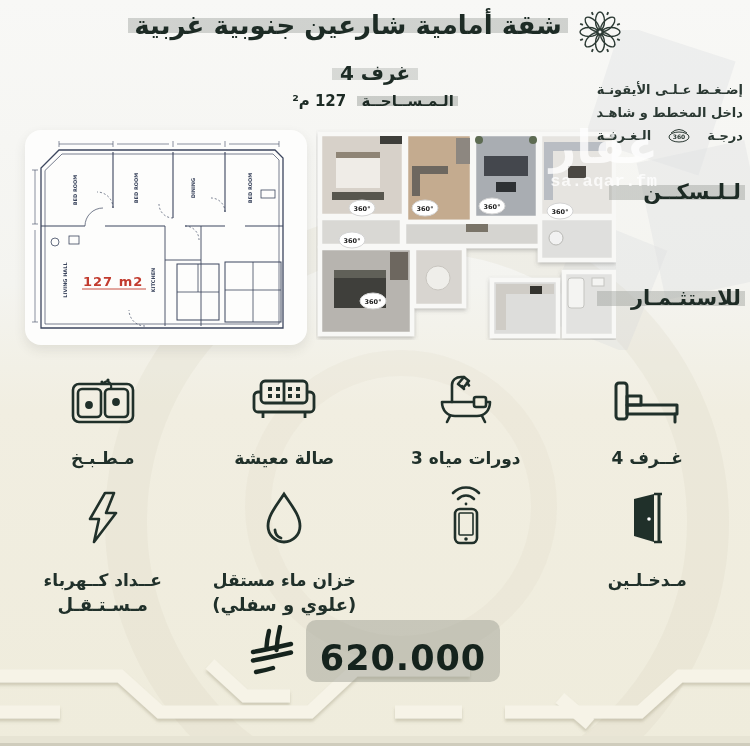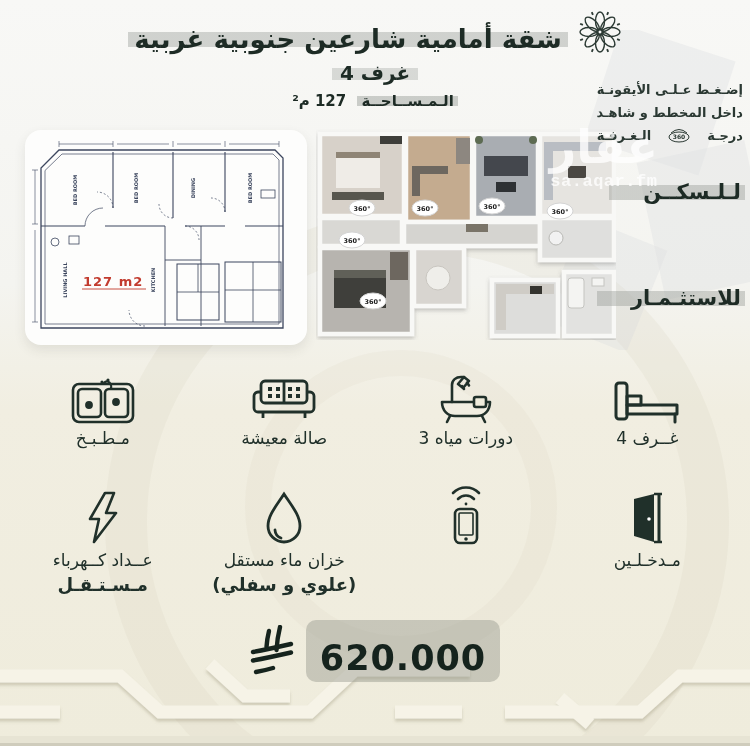--- a/index.html
+++ b/index.html
@@ -8,21 +8,21 @@
     background:linear-gradient(180deg,#f8f8f6 0%,#f4f4f0 38%,#f1eee1 55%,#efecdc 100%);
     font-family:"DejaVu Sans",sans-serif;color:#20302a;
   }
   
   .bg-circle{position:absolute;border-radius:50%;border:42px solid rgba(213,209,190,.20);}
   .bg-c1{width:540px;height:540px;left:105px;top:210px;}
   .bg-c2{width:260px;height:260px;left:245px;top:350px;border-width:26px;border-color:rgba(213,209,190,.15);}
   .bg-build{position:absolute;top:30px;right:0;width:210px;height:320px;opacity:.55;}
   
   .header{position:absolute;top:10px;left:0;right:0;text-align:center;z-index:3;}
-  .title-row{display:flex;direction:rtl;justify-content:center;align-items:flex-end;gap:10px;}
+  .title-row{display:flex;direction:rtl;justify-content:center;align-items:flex-start;gap:10px;}
   .title{font-size:26px;font-weight:700;color:#1d2b25;
     background:linear-gradient(180deg,transparent 26%,rgba(148,153,148,.40) 26%,rgba(148,153,148,.40) 76%,transparent 76%);
     padding:0 6px;}
   .line2{margin-top:7px;direction:ltr;text-align:center;}
   .line2 span{font-size:20px;font-weight:700;color:#1d2b25;
     background:linear-gradient(180deg,transparent 28%,rgba(148,153,148,.32) 28%,rgba(148,153,148,.32) 78%,transparent 78%);
     padding:0 8px;}
   .line3{margin-top:7px;direction:rtl;font-size:15px;font-weight:700;color:#1d2b25;}
   .line3 .area-label{background:linear-gradient(180deg,transparent 24%,rgba(148,153,148,.45) 24%,rgba(148,153,148,.45) 78%,transparent 78%);padding:0 4px;}
   .line3 .area-value{margin-right:6px;}
@@ -43,21 +43,21 @@
   .plan3d{position:absolute;left:316px;top:122px;width:300px;height:218px;z-index:2;}
   .watermark{position:absolute;top:124px;right:92px;text-align:center;color:#ffffff;opacity:.8;z-index:4;}
   .wm-ar{font-size:46px;font-weight:700;line-height:1;}
   .wm-dom{font-family:Liberation Mono, monospace;font-size:17px;font-weight:700;margin-top:2px;letter-spacing:.5px;}
   
   .feat-row{position:absolute;left:12px;width:726px;display:grid;grid-template-columns:repeat(4,1fr);
     direction:rtl;text-align:center;z-index:3;}
   .row1{top:366px;} .row2{top:488px;}
   .feat{display:flex;flex-direction:column;align-items:center;}
   .feat .ic{height:58px;display:flex;align-items:flex-end;justify-content:center;}
-  .feat .lab{margin-top:4px;font-size:17px;font-weight:400;color:#20302a;direction:rtl;text-align:center;}
+  .feat .lab{margin-top:24px;font-size:17px;font-weight:700;color:#20302a;direction:rtl;text-align:center;}
   .feat .lab.ltr{direction:ltr;}
   .feat .sub{margin-top:4px;font-size:18px;font-weight:700;color:#20302a;}
   
   .price{position:absolute;top:620px;left:0;right:0;display:flex;justify-content:center;align-items:center;gap:12px;z-index:3;}
   .price-num{font-size:35px;font-weight:800;letter-spacing:1px;color:#15231d;
     background:rgba(150,153,143,.45);border-radius:10px;padding:18px 14px 4px;}
   
   .bottom-orn{position:absolute;left:0;bottom:0;width:750px;height:92px;z-index:1;}
 </style>
 </head>

